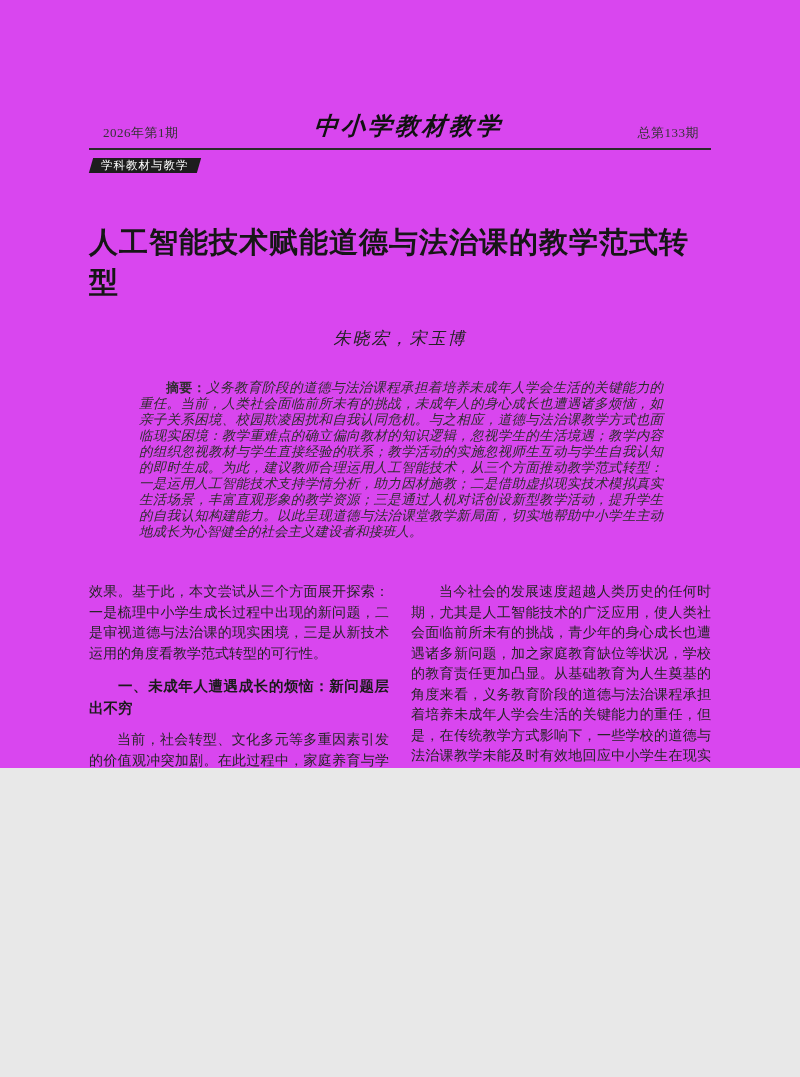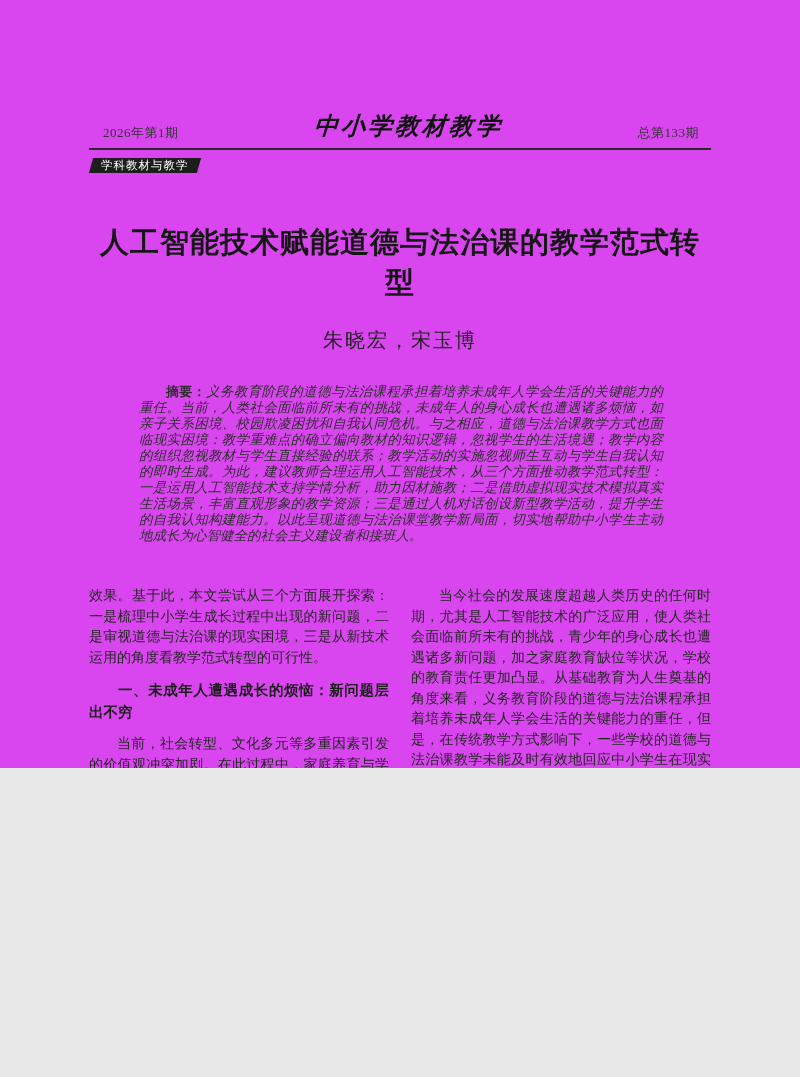--- a/index.html
+++ b/index.html
@@ -46,31 +46,32 @@
     font-size: 11.5px;
     line-height: 15px;
     padding: 0 10px;
     transform: skewX(-16deg);
   }
   .section-badge > span { display: inline-block; transform: skewX(16deg); letter-spacing: 1px; }
 
   
   .article-title {
     margin-top: 50px;
-    text-align: center;
+    text-align: left;
     font-family: "Liberation Sans", "DejaVu Sans", sans-serif;
     font-size: 29px;
     font-weight: 700;
     letter-spacing: 1px;
     color: #161616;
   }
   .article-authors {
     margin-top: 24px;
     text-align: center;
-    font-size: 20px;
+    font-size: 17px;
+    font-style: italic;
     letter-spacing: 2px;
     color: #222;
   }
 
   
   .abstract-block {
     margin: 30px 48px 0 50px;
     font-size: 13.5px;
     line-height: 16px;
     text-align: justify;

